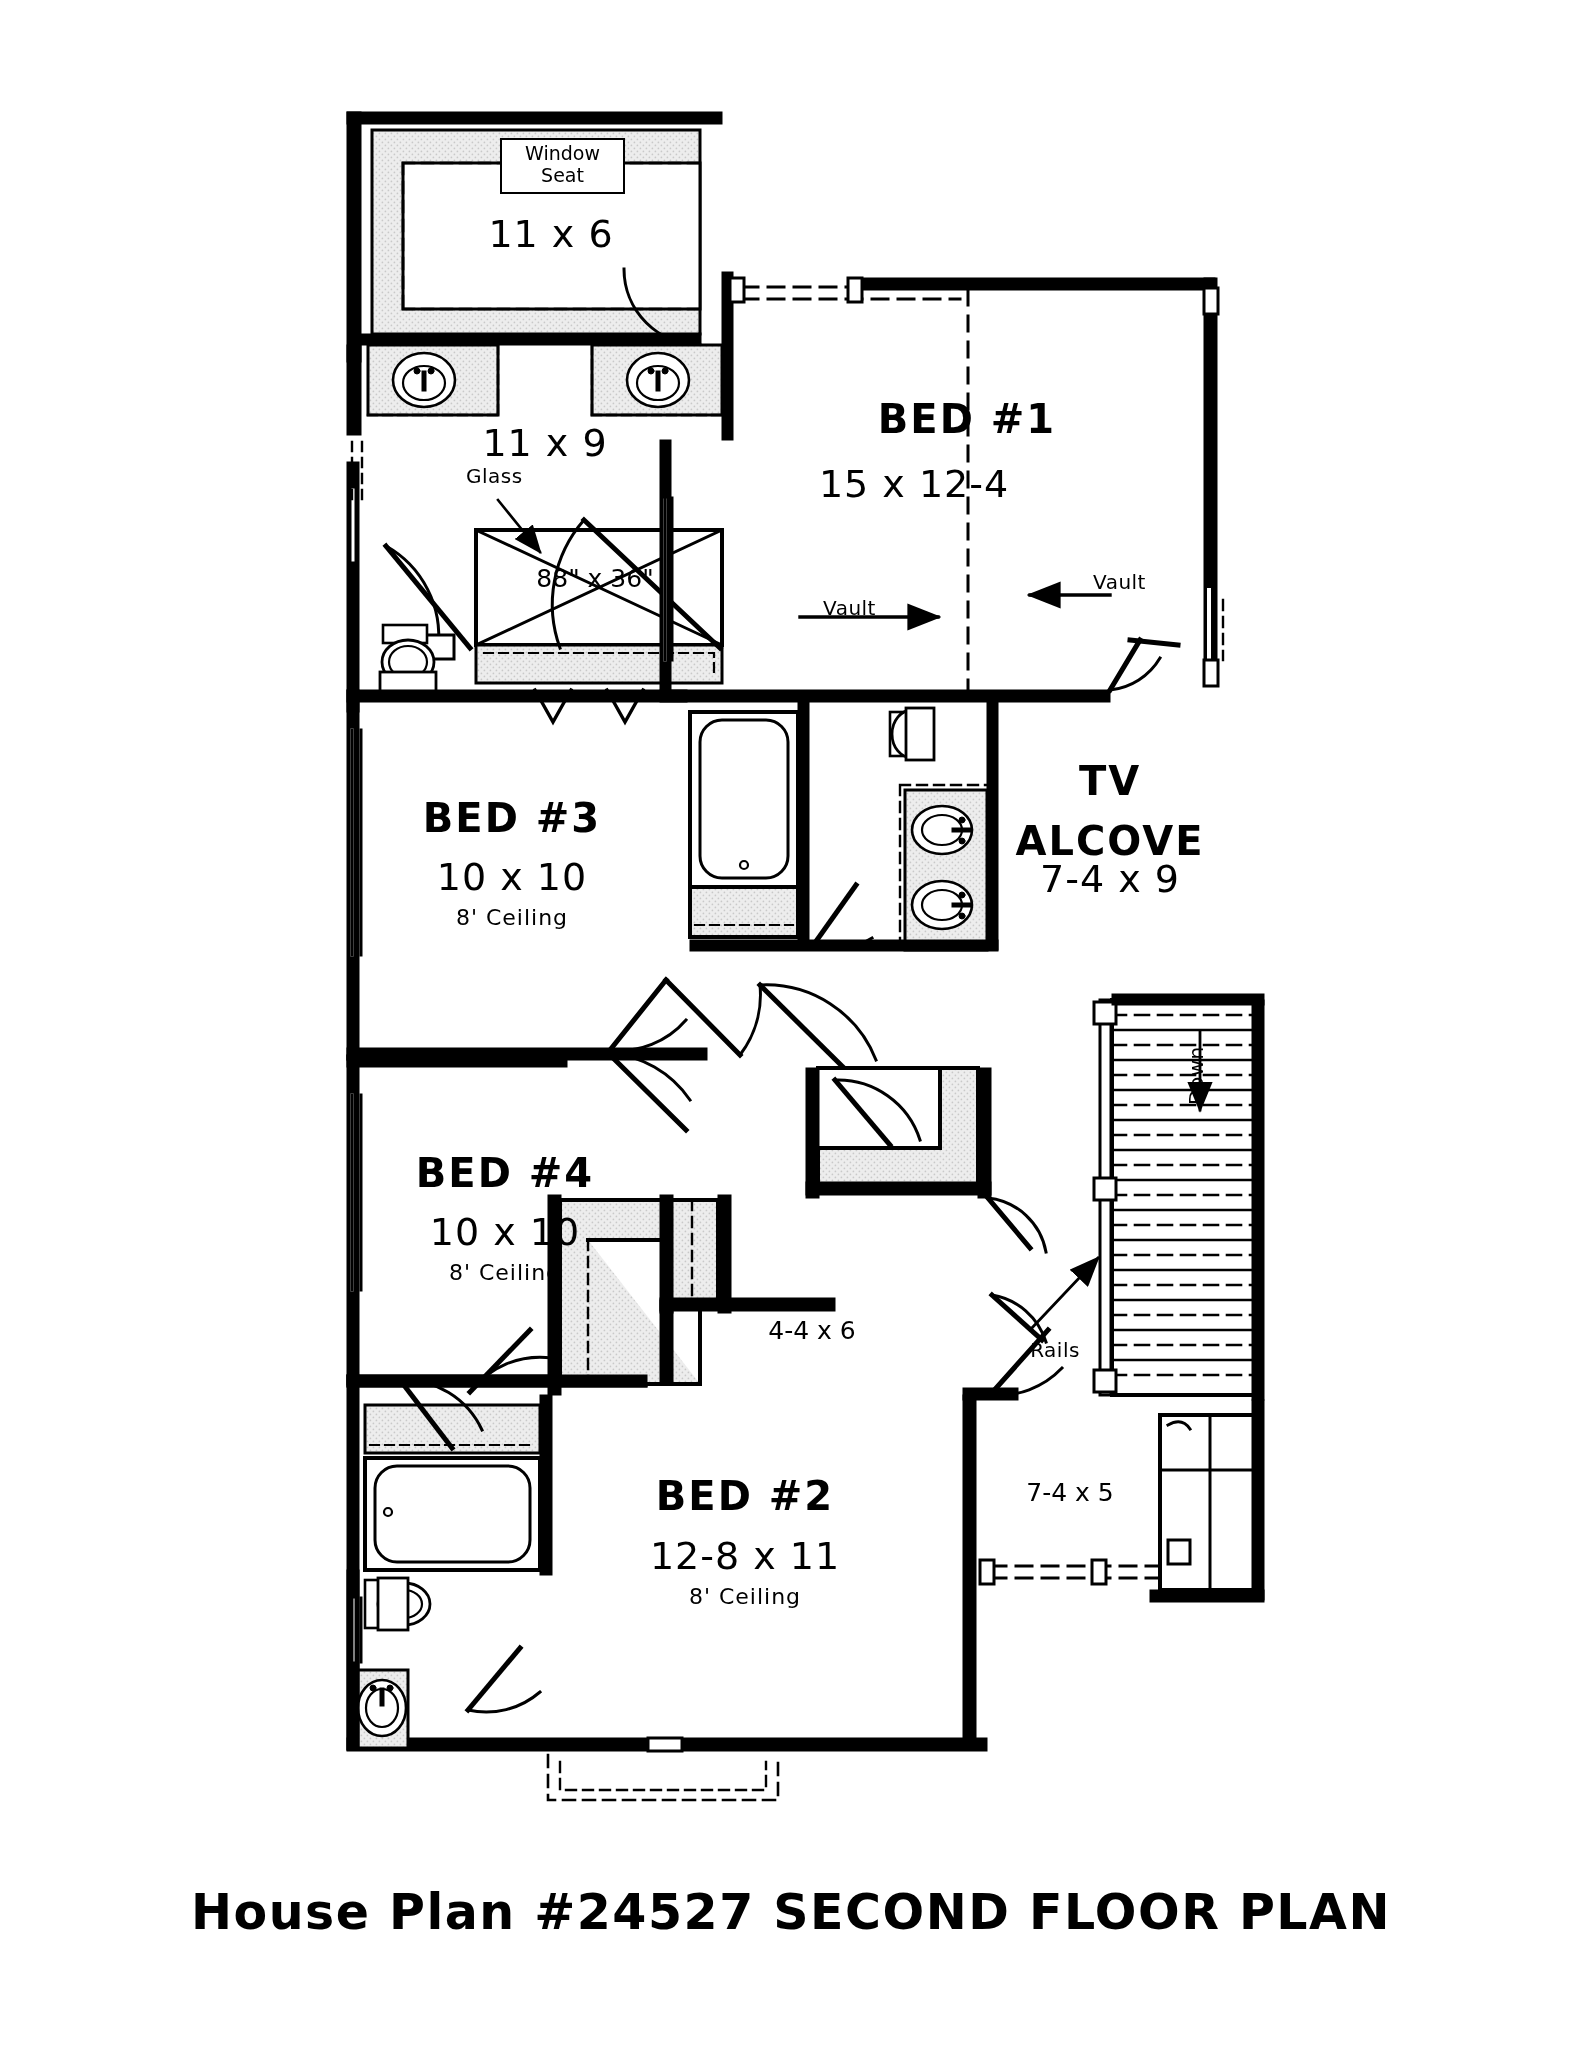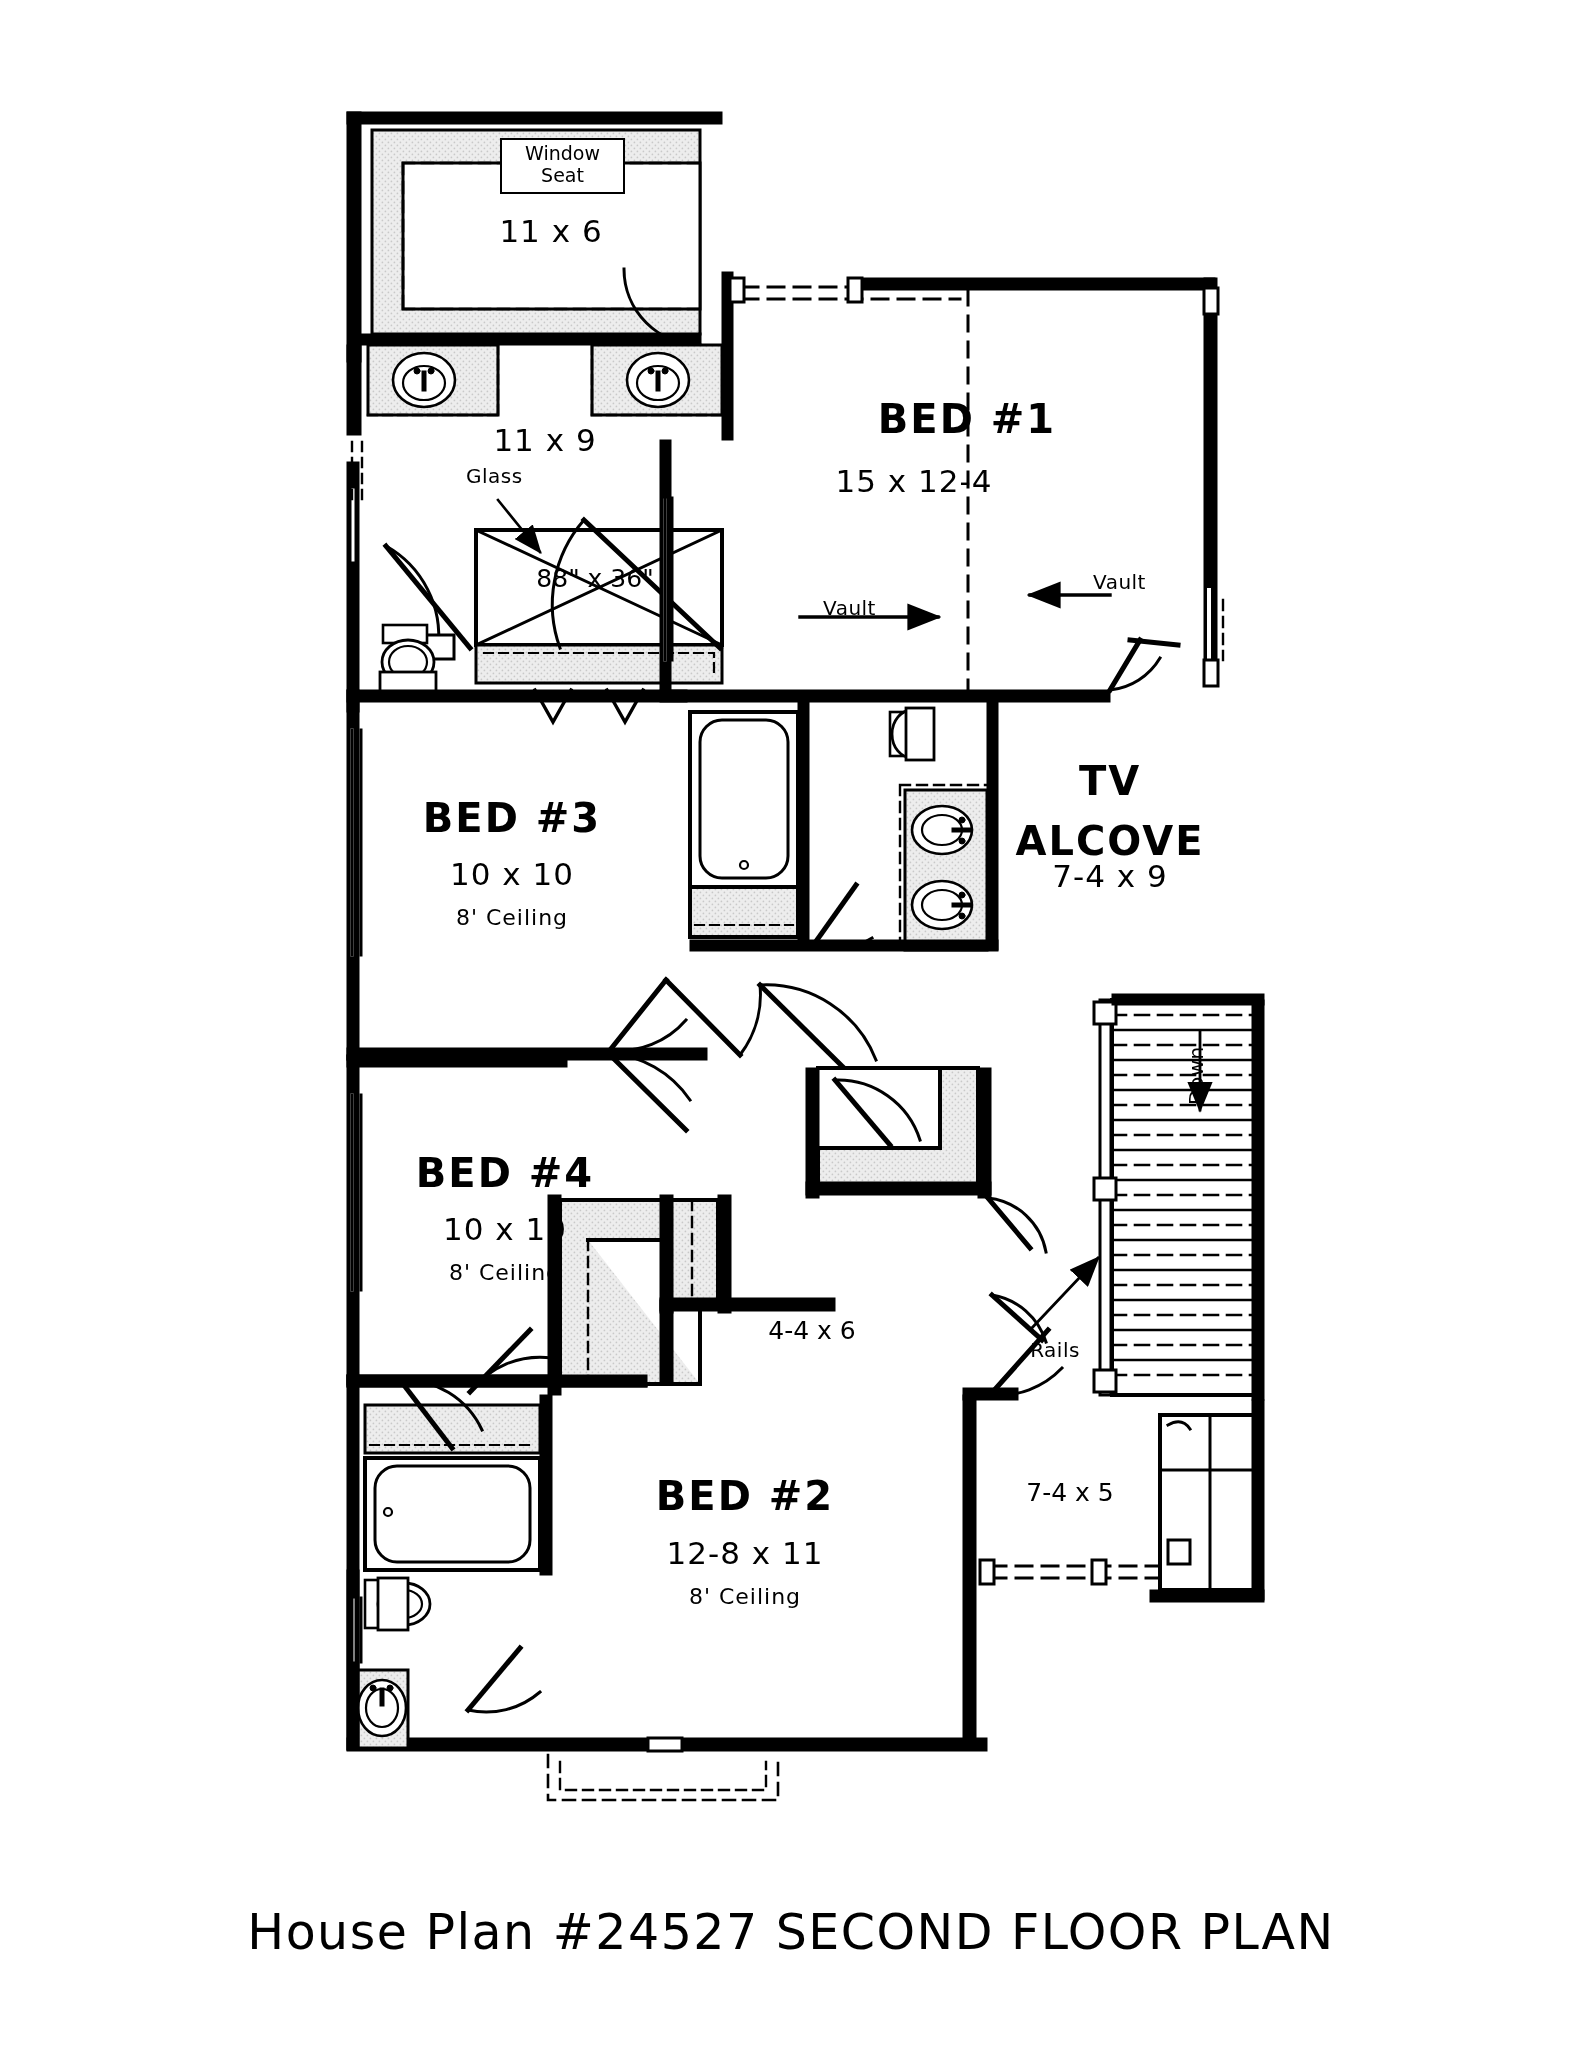--- a/index.html
+++ b/index.html
@@ -18,35 +18,35 @@
     color:#000;
     font-family:"DejaVu Sans", sans-serif;
     white-space:nowrap;
     line-height:1.05;
     user-select:none;
   }
   .room-name{
     font-size:40px; font-weight:700; letter-spacing:2px;
   }
   .room-dim{
-    font-size:31px; font-weight:400; letter-spacing:1px;
+    font-size:38px; font-weight:400; letter-spacing:1px;
   }
   .room-ceil{
     font-size:22px; font-weight:400; letter-spacing:1px;
   }
   .small-note{
     font-size:20px; font-weight:400; letter-spacing:.5px;
   }
   .dim-note{ font-size:25px; font-weight:400;}
   .center{transform:translateX(-50%);}
   .title{
     position:absolute;
     left:50%; transform:translateX(-50%);
-    font-size:49px; font-weight:400; letter-spacing:1.5px;
-    color:#000; white-space:nowrap;margin-top:20px;
+    font-size:49px; font-weight:700; letter-spacing:1.5px;
+    color:#000; white-space:nowrap;
   }
   .seatbox{
     position:absolute;
     border:2px solid #000;
     background:#fff;
     padding:3px 8px 5px 8px;
     text-align:center;
     font-size:19px;
     line-height:1.15;
   }

